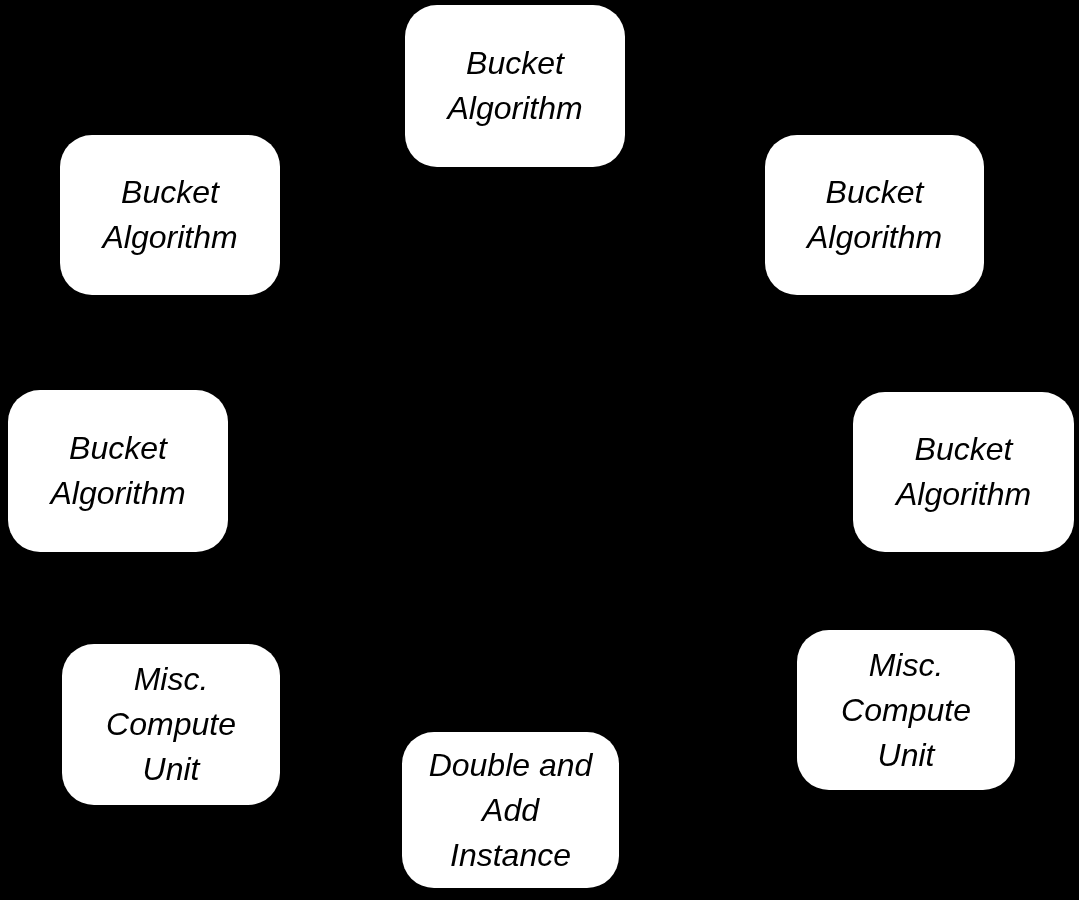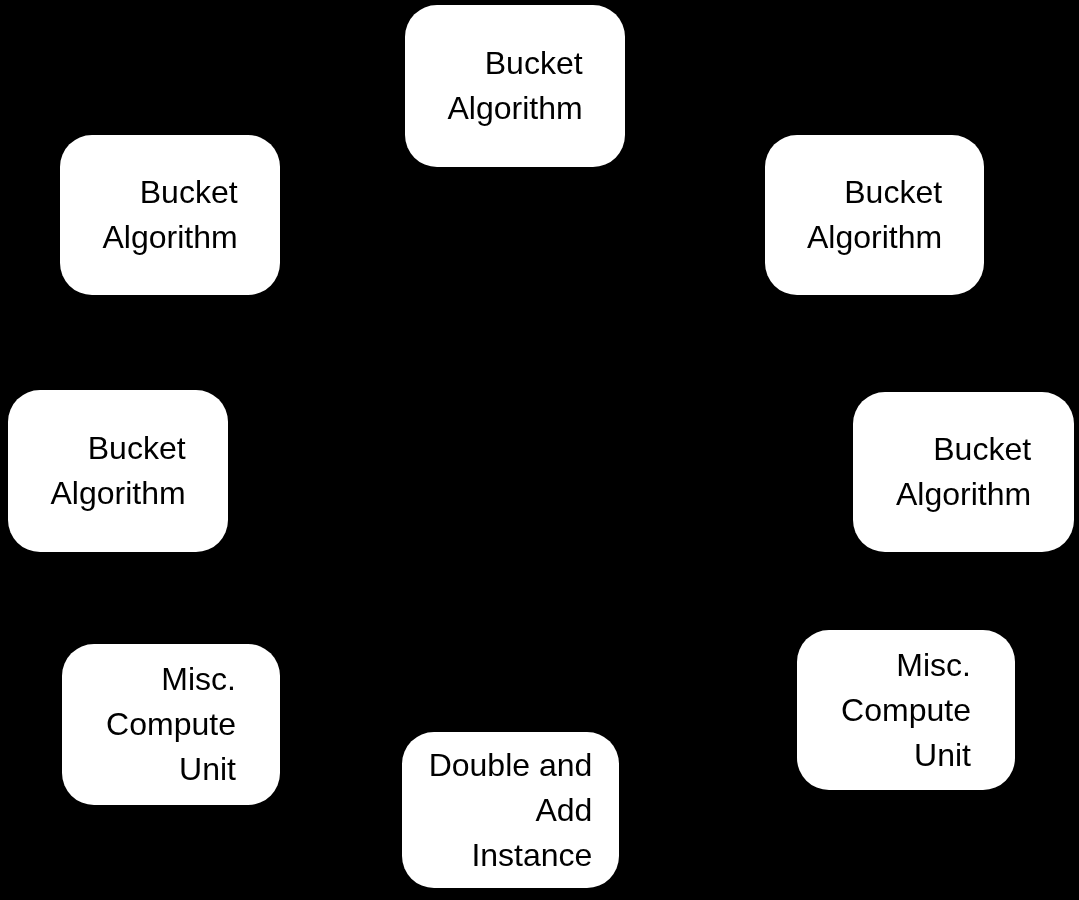--- a/index.html
+++ b/index.html
@@ -15,24 +15,25 @@
     overflow: hidden;
     font-family: "Liberation Sans", sans-serif;
   }
   .node {
     position: absolute;
     background: #ffffff;
     color: #000000;
     display: flex;
     align-items: center;
     justify-content: center;
-    text-align: right;
+    text-align: center;
     font-size: 32px;
     line-height: 45px;
     white-space: pre-line;
+    font-style: italic;
   }
   .node.rounded { border-radius: 32px; }
   .node.rectangle { border-radius: 0; }
 
   
   .pos-bucket-top          { left: 405px; top:   5px; width: 220px; height: 162px; }
   .pos-bucket-upper-left   { left:  60px; top: 135px; width: 220px; height: 160px; }
   .pos-bucket-upper-right  { left: 765px; top: 135px; width: 219px; height: 160px; }
   .pos-bucket-middle-left  { left:   8px; top: 390px; width: 220px; height: 162px; }
   .pos-point-add-double    { left: 418px; top: 375px; width: 245px; height: 162px; }

